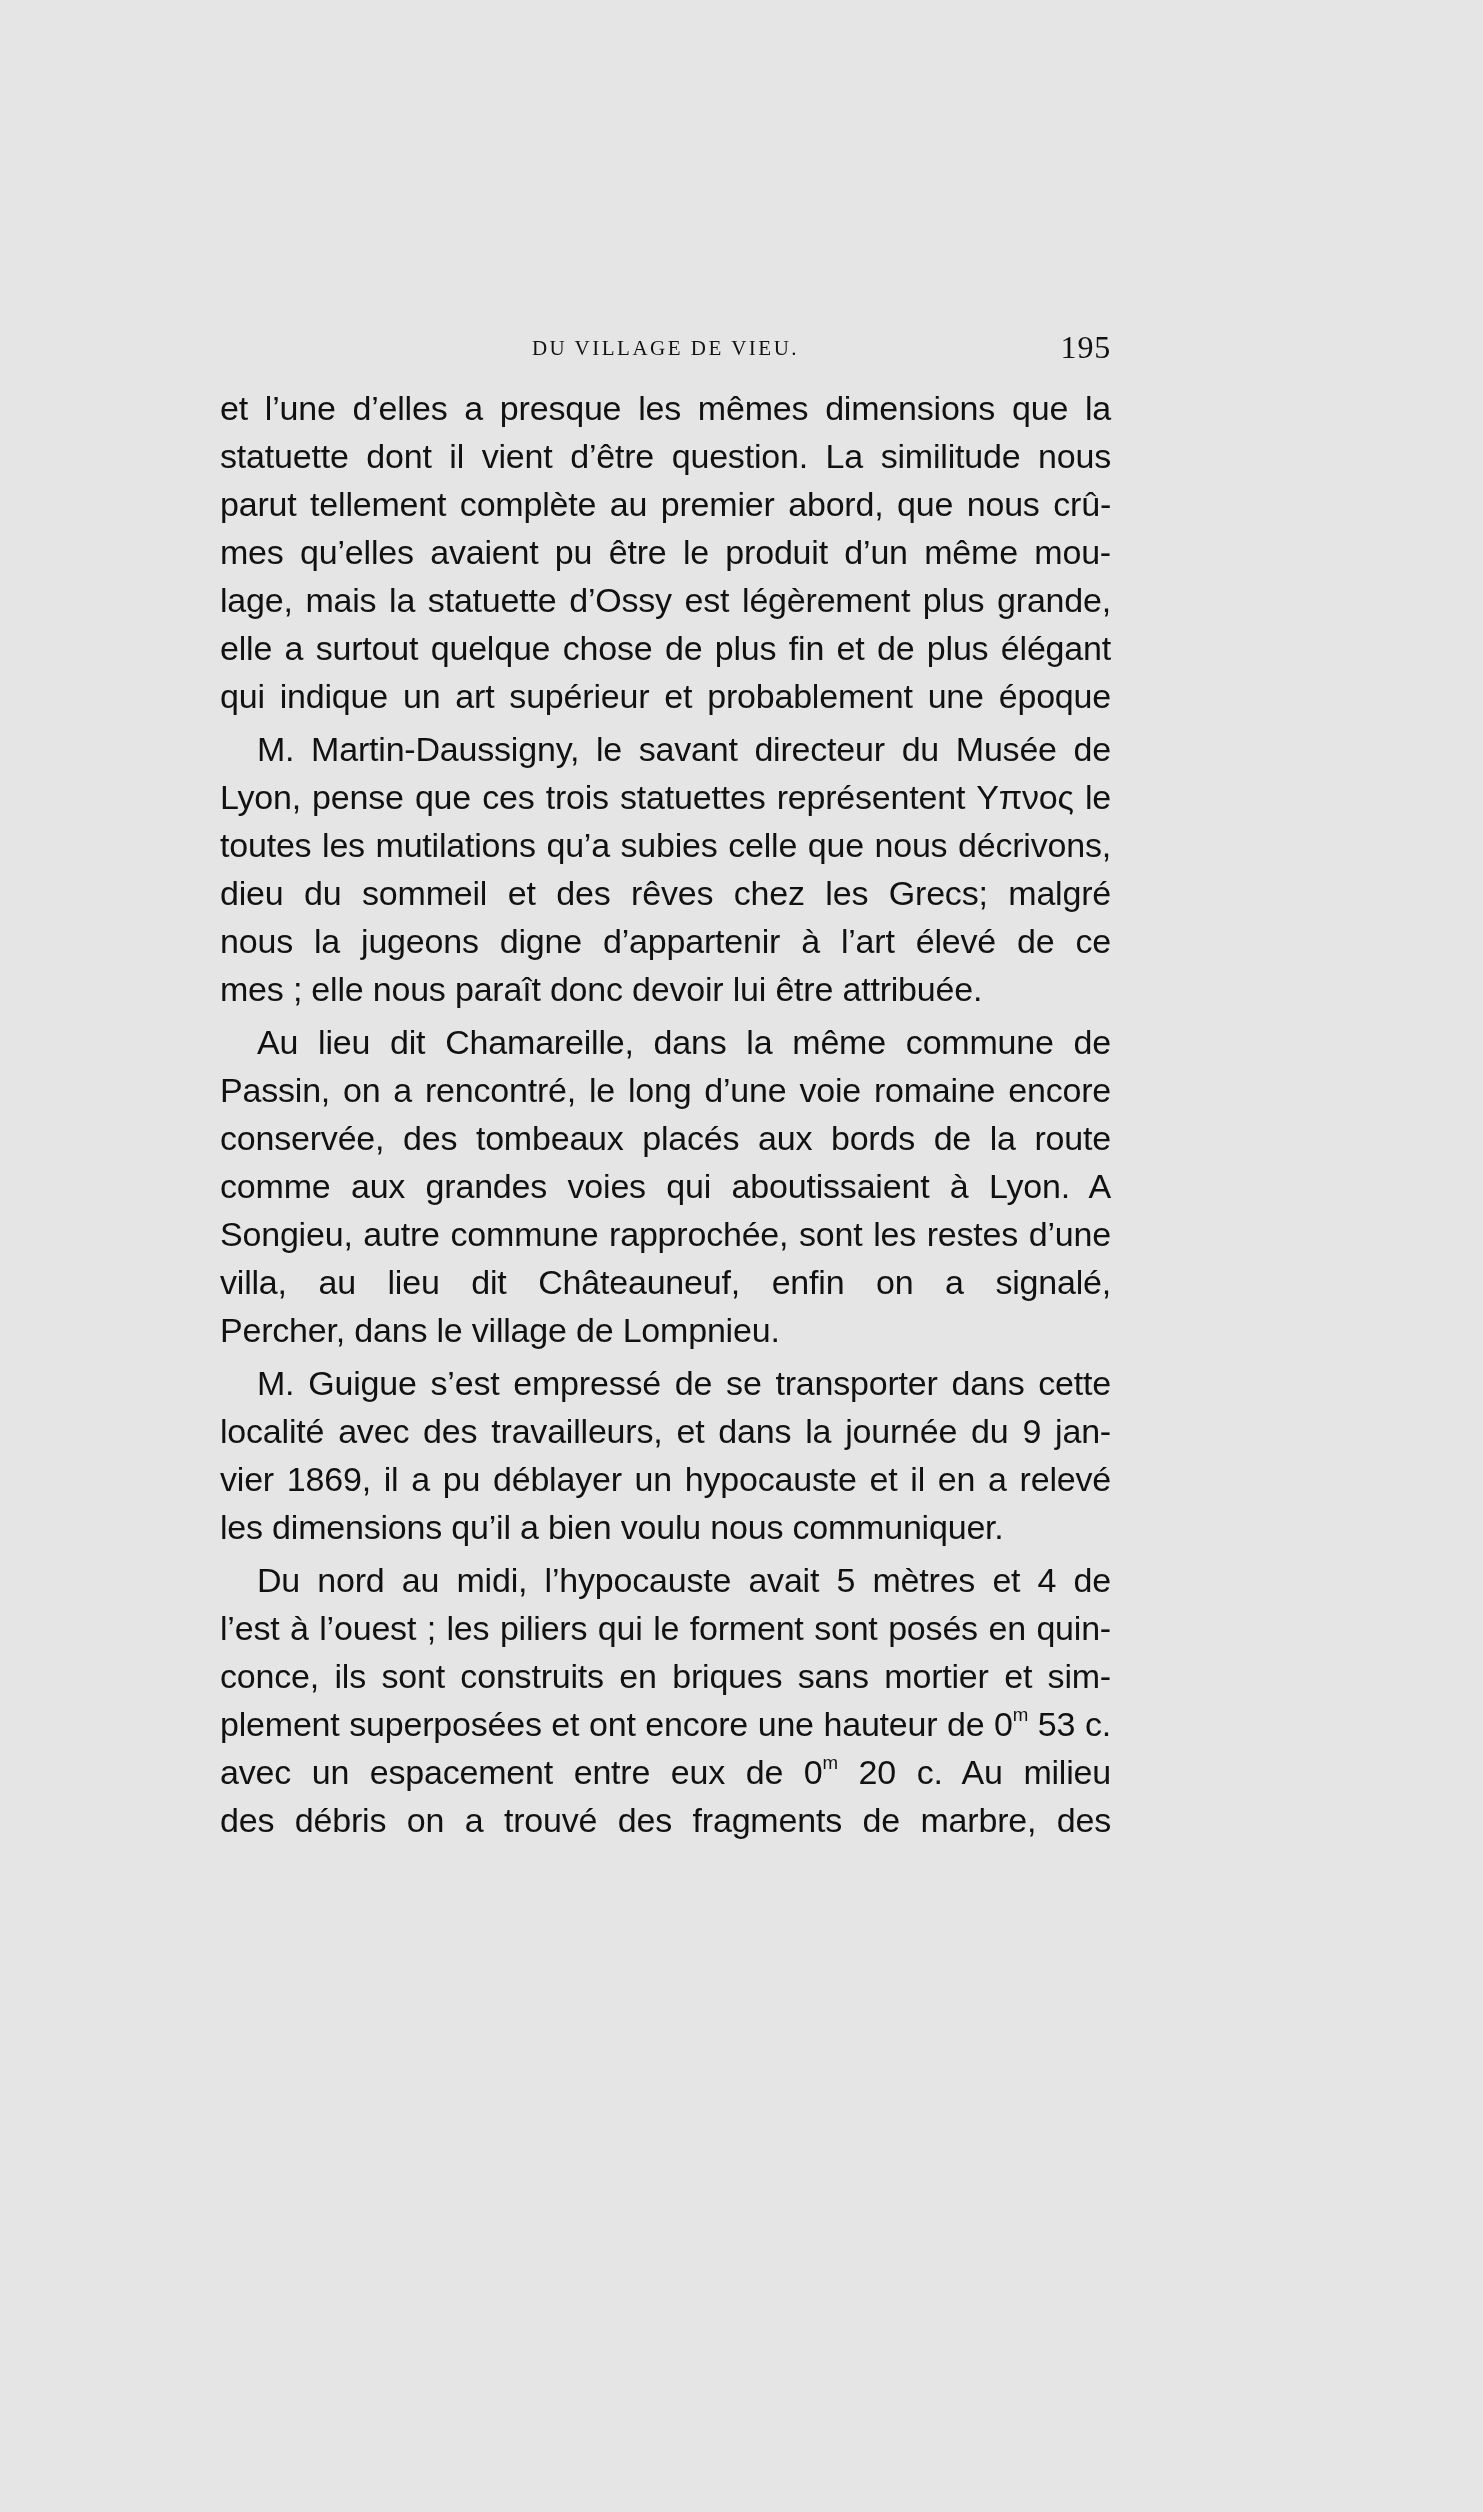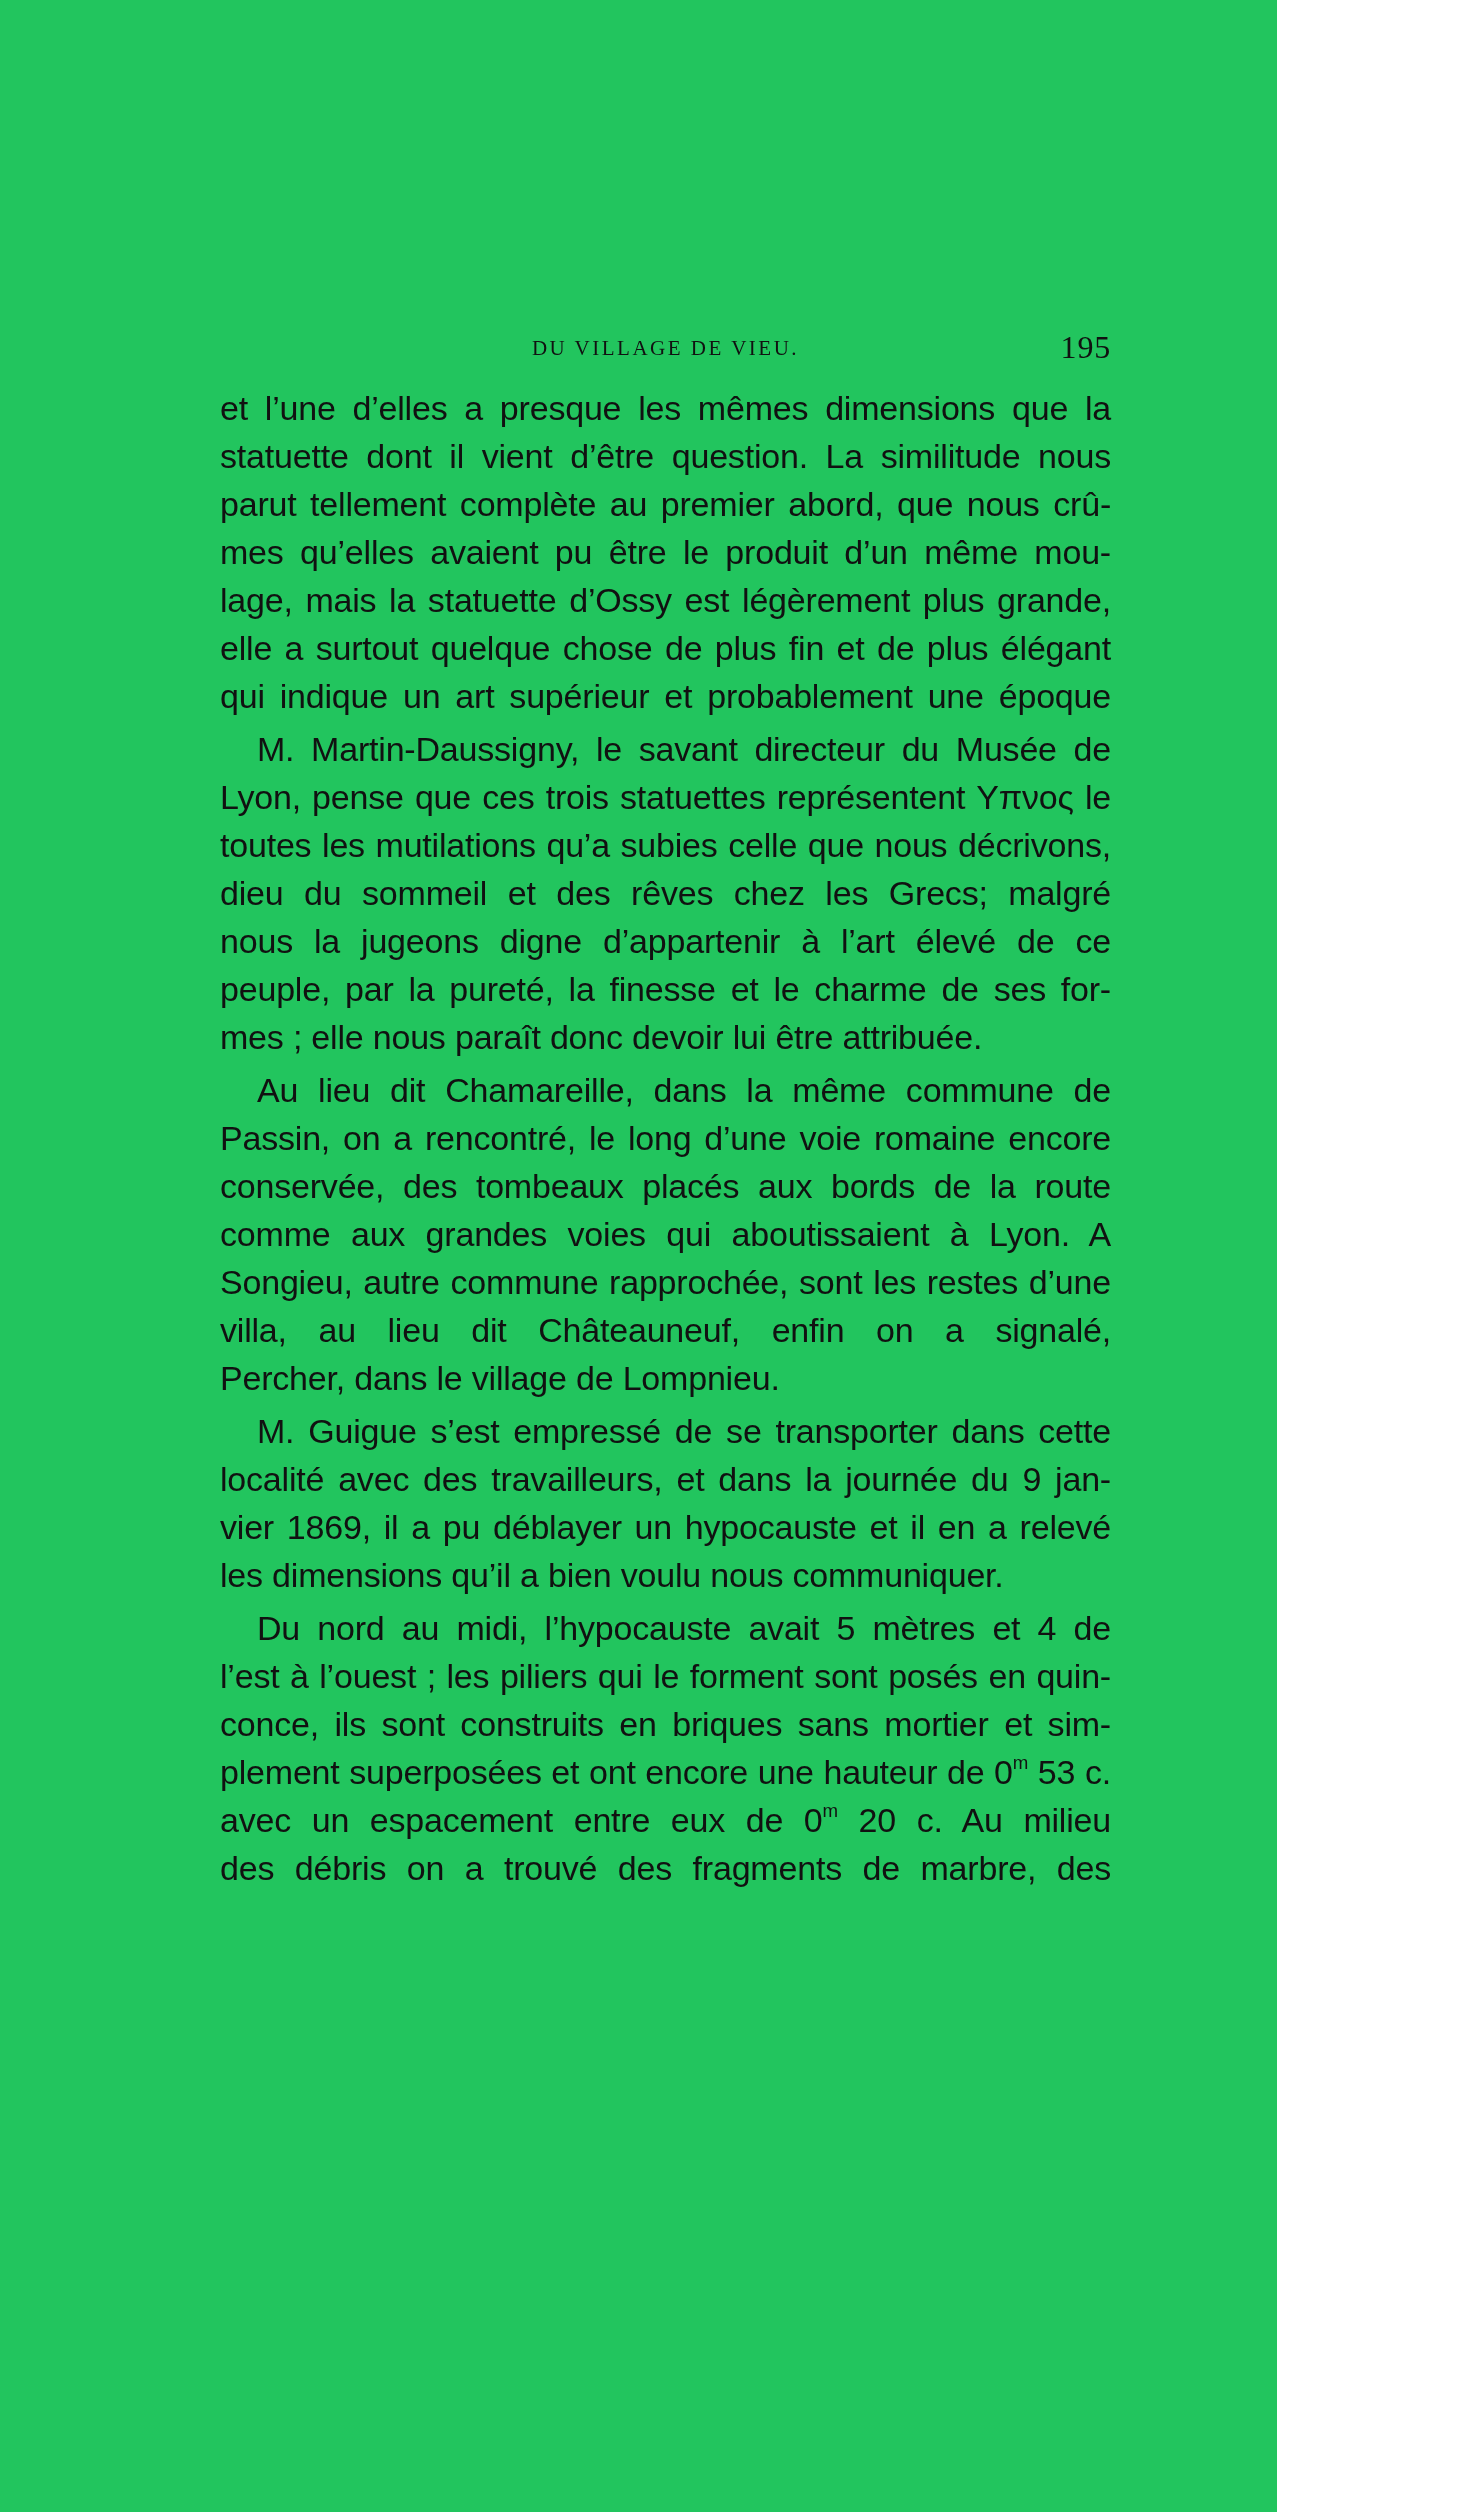--- a/index.html
+++ b/index.html
@@ -1,18 +1,18 @@
 <!DOCTYPE html>
 <html style="font-size:13.3px"><head>
 <meta charset="utf-8">
 <style>
   html, body { margin:0; padding:0; background:#ffffff; }
   body { width:1483px; height:2512px; position:relative; overflow:hidden;
          font-family:"DejaVu Serif", "Liberation Serif", serif; color:#111; }
-  .page { position:absolute; left:0; top:0; width:1277px; height:2512px; background:#22c55e; }
+  .page { position:absolute; left:0; top:0; width:1483px; height:2512px; background:#e5e5e5; }
   .running-head { position:absolute; top:331px; left:220px; width:891px; height:33px; }
   .running-title { position:absolute; left:0; right:0; text-align:center;
                    font-family:"Liberation Serif", serif; font-size:21px; letter-spacing:2.5px;
                    font-variant:small-caps; text-transform:uppercase; top:5px; }
   .page-number { position:absolute; right:0; top:-1.7px; font-family:"Liberation Serif", serif;
                  font-size:32px; letter-spacing:0.8px; }
   .body { position:absolute; left:220px; top:384px; width:891px; }
   .line { height:48px; line-height:48px; font-family:Liberation Sans, sans-serif;
           font-size:34px; white-space:nowrap; text-align:justify; text-align-last:justify;
           letter-spacing:-0.2px; }
@@ -39,21 +39,20 @@
         <div class="line">elle a surtout quelque chose de plus fin et de plus élégant</div>
         <div class="line">qui indique un art supérieur et probablement une époque</div>
       </div>
       <div class="para-gap"></div>
       <div>
         <div class="line indent">M. Martin-Daussigny, le savant directeur du Musée de</div>
         <div class="line">Lyon, pense que ces trois statuettes représentent Υπνος le</div>
         <div class="line">toutes les mutilations qu’a subies celle que nous décrivons,</div>
         <div class="line">dieu du sommeil et des rêves chez les Grecs; malgré</div>
         <div class="line">nous la jugeons digne d’appartenir à l’art élevé de ce</div>
-        <div class="line">peuple, par la pureté, la finesse et le charme de ses for-</div>
         <div class="line last">mes ; elle nous paraît donc devoir lui être attribuée.</div>
       </div>
       <div class="para-gap"></div>
       <div>
         <div class="line indent">Au lieu dit Chamareille, dans la même commune de</div>
         <div class="line">Passin, on a rencontré, le long d’une voie romaine encore</div>
         <div class="line">conservée, des tombeaux placés aux bords de la route</div>
         <div class="line">comme aux grandes voies qui aboutissaient à Lyon. A</div>
         <div class="line">Songieu, autre commune rapprochée, sont les restes d’une</div>
         <div class="line">villa, au lieu dit Châteauneuf, enfin on a signalé,</div>

